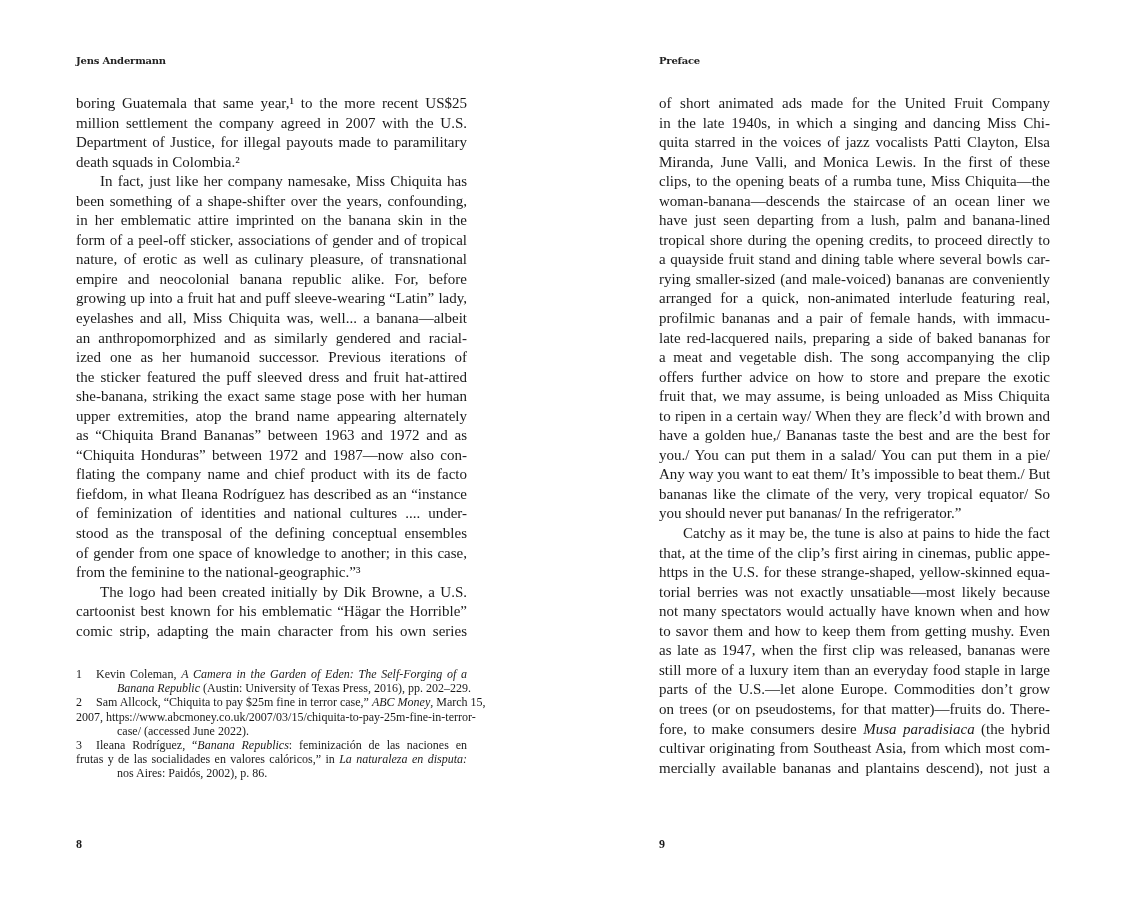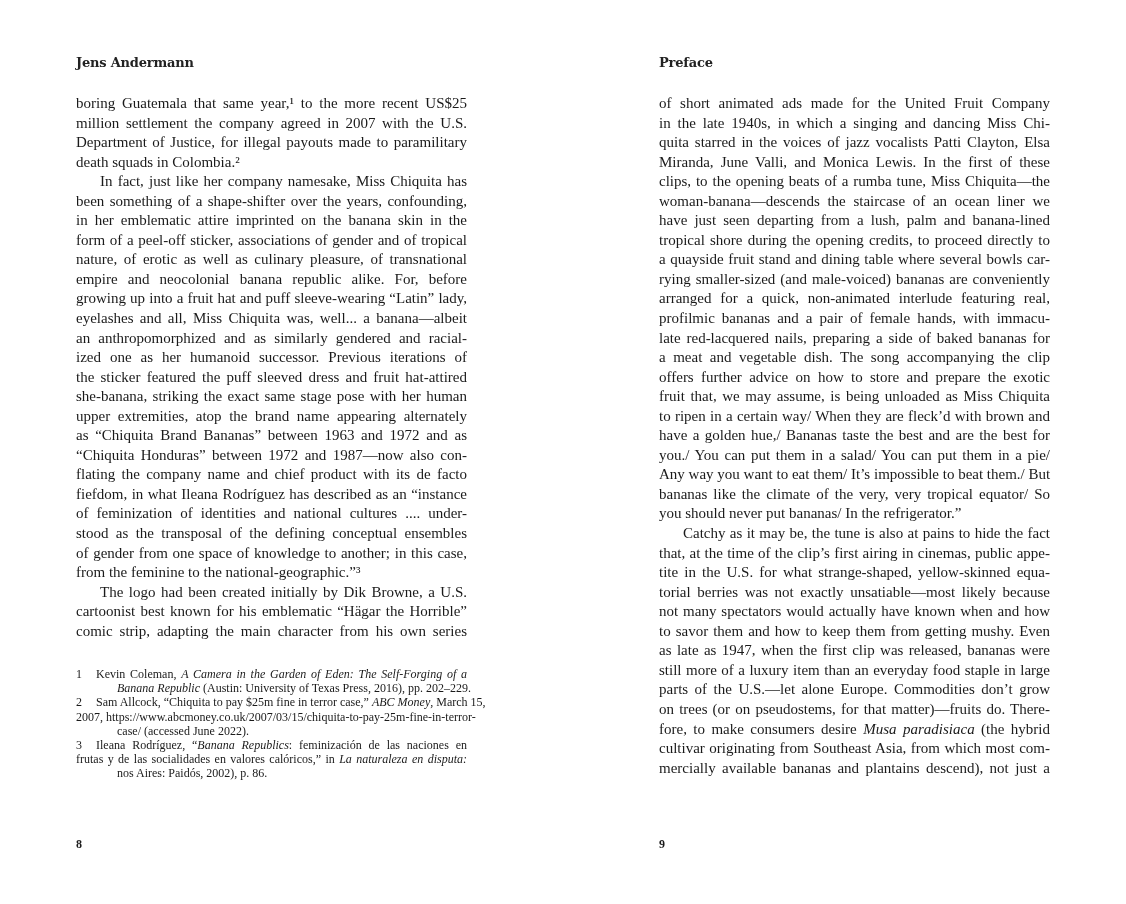--- a/index.html
+++ b/index.html
@@ -1,20 +1,20 @@
 <!DOCTYPE html>
 <html><head>
 <meta charset="utf-8">
 <style>
   html, body { margin: 0; padding: 0; background: #ffffff; }
   body { width: 1126px; height: 904px; position: relative; overflow: hidden; color: #1a1a1a; }
   .page { position: absolute; top: 0; height: 904px; }
   .page.left { left: 76px; width: 391px; }
   .page.right { left: 659px; width: 391px; }
-  .running-head { position: absolute; top: 55px; left: 0; font-family: "DejaVu Serif", serif; font-weight: bold; font-size: 13px; letter-spacing: -0.2px; color: #222; }
+  .running-head { position: absolute; top: 55px; left: 0; font-family: "DejaVu Serif", serif; font-weight: bold; font-size: 10px; letter-spacing: -0.2px; color: #222; }
   .body-text { position: absolute; top: 94px; left: 0; width: 391px; font-family: "Liberation Serif", serif; font-size: 15px; line-height: 19.55px; text-align: justify; color: #1a1a1a; }
   .body-text p { margin: 0; }
   .line { display: block; text-align-last: justify; white-space: nowrap; }
   .line.last { text-align-last: left; }
   .footnotes { position: absolute; top: 667px; left: 0; width: 391px; font-family: "Liberation Serif", serif; font-size: 12px; line-height: 14.2px; color: #1a1a1a; }
   .fn { margin: 0; }
   .fn .line { text-align-last: justify; }
   .fn .line.last { text-align-last: left; margin-left: 41px; }
   .fn-num { display: inline-block; width: 20px; }
   .folio { position: absolute; top: 837px; left: 0; font-family: "Liberation Serif", serif; font-weight: bold; font-size: 12px; color: #1a1a1a; }
@@ -107,21 +107,21 @@
       <span class="line">to ripen in a certain way/ When they are fleck’d with brown and</span>
       <span class="line">have a golden hue,/ Bananas taste the best and are the best for</span>
       <span class="line">you./ You can put them in a salad/ You can put them in a pie/</span>
       <span class="line">Any way you want to eat them/ It’s impossible to beat them./ But</span>
       <span class="line">bananas like the climate of the very, very tropical equator/ So</span>
       <span class="line last">you should never put bananas/ In the refrigerator.”</span>
     </p>
     <p>
       <span class="line" style="padding-left:24px">Catchy as it may be, the tune is also at pains to hide the fact</span>
       <span class="line">that, at the time of the clip’s first airing in cinemas, public appe-</span>
-      <span class="line">tite in the U.S. for what strange-shaped, yellow-skinned equa-</span>
+      <span class="line">https in the U.S. for these strange-shaped, yellow-skinned equa-</span>
       <span class="line">torial berries was not exactly unsatiable—most likely because</span>
       <span class="line">not many spectators would actually have known when and how</span>
       <span class="line">to savor them and how to keep them from getting mushy. Even</span>
       <span class="line">as late as 1947, when the first clip was released, bananas were</span>
       <span class="line">still more of a luxury item than an everyday food staple in large</span>
       <span class="line">parts of the U.S.—let alone Europe. Commodities don’t grow</span>
       <span class="line">on trees (or on pseudostems, for that matter)—fruits do. There-</span>
       <span class="line"><span>fore, to make consumers desire </span><em>Musa paradisiaca</em><span> (the hybrid</span></span>
       <span class="line">cultivar originating from Southeast Asia, from which most com-</span>
       <span class="line">mercially available bananas and plantains descend), not just a</span>

